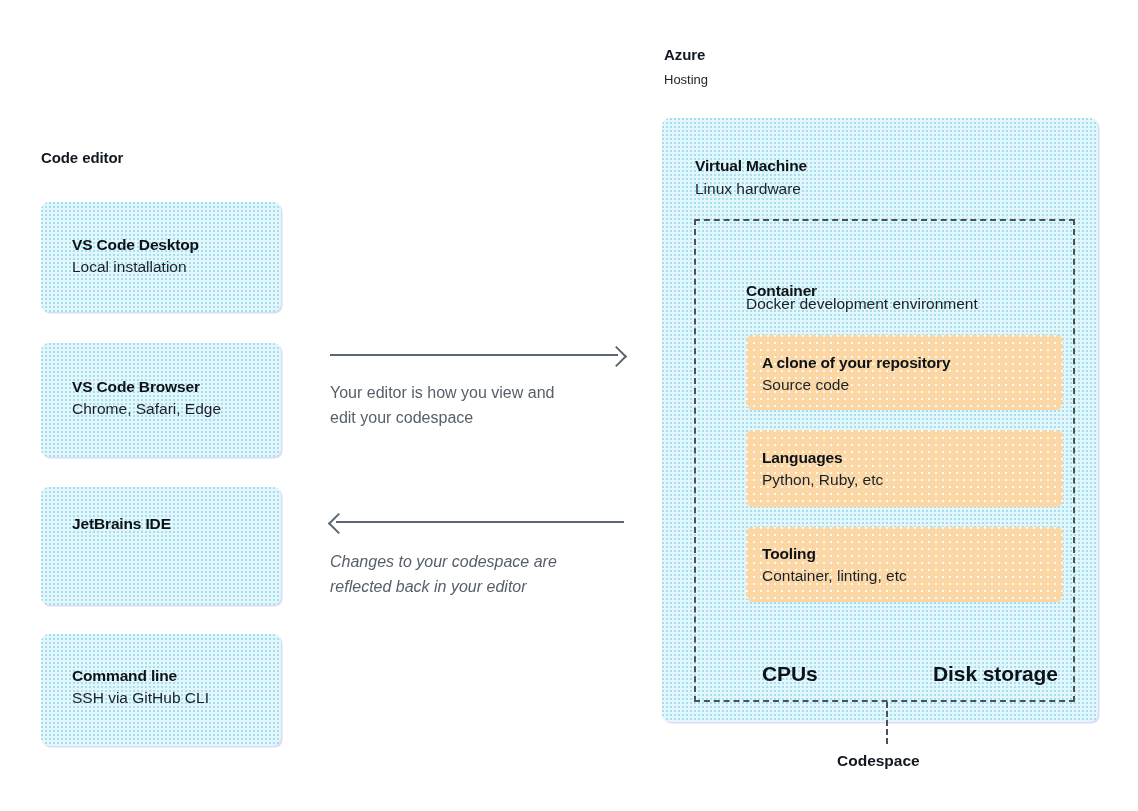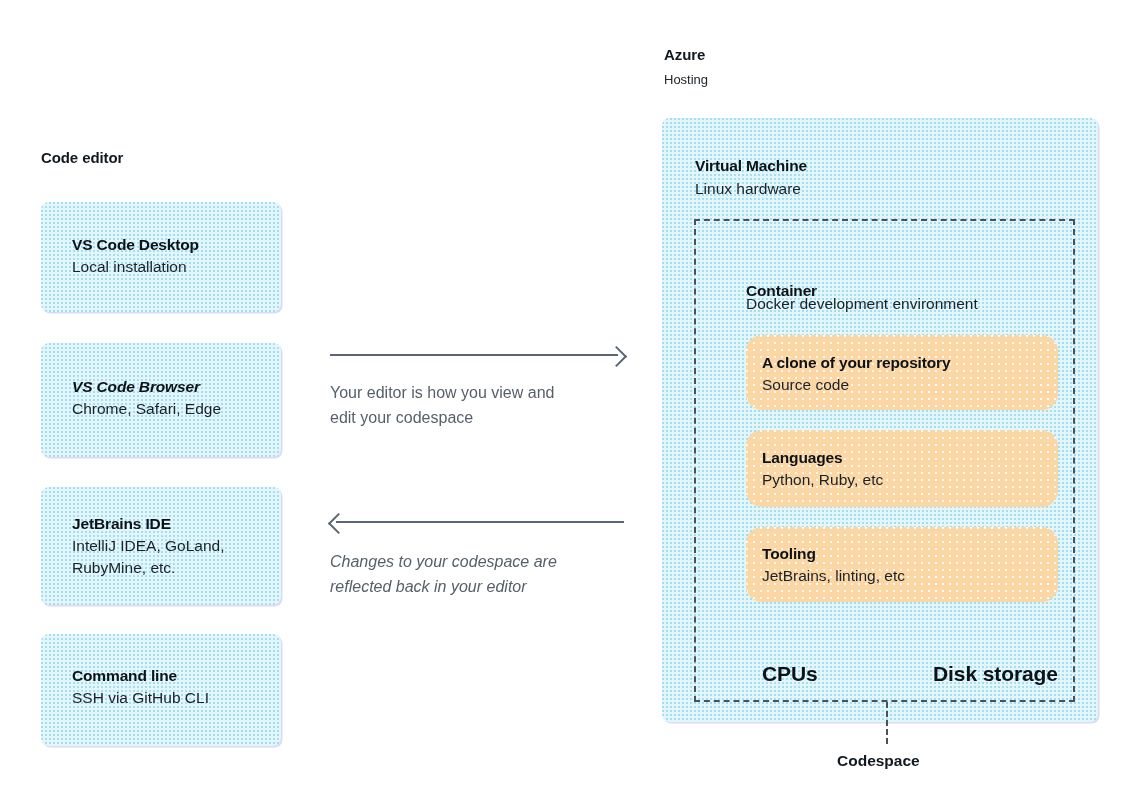--- a/index.html
+++ b/index.html
@@ -106,26 +106,27 @@
     border: 2.5px dashed #4a5159;
     box-sizing: border-box;
     border-radius: 1px;
   }
   #container-title { left: 746px; top: 280px; }
   #container-sub   { left: 746px; top: 293px; }
 
   
   .orange-card {
     left: 746px;
-    width: 312px;
+    width: 288px;
     background-color: #fbd7a5;
     background-image:
       radial-gradient(circle at 1px 1px, rgba(255,255,255,0.85) 0.9px, transparent 1px);
     background-size: 7px 7px;
-    border-radius: 16px;
+    border-radius: 7px;
+    padding-left: 29px;
   }
   .orange-card .card-text { position: absolute; left: 16px; }
   .orange-card .card-title { color: #0d1217; }
   .orange-card .card-sub { color: #1b2127; }
 
   
   .hw-label {
     font-size: 21px;
     font-weight: bold;
     color: #0d1217;
@@ -155,28 +156,26 @@
 <body>
 
 <div class="abs section-heading" style="left:41px; top:148px;">Code editor</div>
 
 <div class="abs blue-card editor-card" style="top:202px; height:110px;">
   <div class="card-text card-title" style="top:32px;">VS Code Desktop</div>
   <div class="card-text card-sub" style="top:54px;">Local installation</div>
 </div>
 
 <div class="abs blue-card editor-card" style="top:343px; height:114px;">
-  <div class="card-text card-title" style="top:33px;font-style:italic;">VS Code Browser</div>
+  <div class="card-text card-title" style="top:33px;">VS Code Browser</div>
   <div class="card-text card-sub" style="top:55px;">Chrome, Safari, Edge</div>
 </div>
 
 <div class="abs blue-card editor-card" style="top:487px; height:118px;">
   <div class="card-text card-title" style="top:26px;">JetBrains IDE</div>
-  <div class="card-text card-sub" style="top:48px;">IntelliJ IDEA, GoLand,
-RubyMine, etc.</div>
 </div>
 
 <div class="abs blue-card editor-card" style="top:634px; height:112px;">
   <div class="card-text card-title" style="top:31px;">Command line</div>
   <div class="card-text card-sub" style="top:53px;">SSH via GitHub CLI</div>
 </div>
 
 <div class="abs">
   <div class="arrow-line" style="left:330px; top:354px; width:288px;"></div>
   <div class="arrow-head right" style="left:609px; top:349px;"></div>
@@ -209,21 +208,21 @@
   <div class="card-text card-sub" style="top:39px;">Source code</div>
 </div>
 
 <div class="abs orange-card" style="top:430px; height:77px;">
   <div class="card-text card-title" style="top:17px;">Languages</div>
   <div class="card-text card-sub" style="top:39px;">Python, Ruby, etc</div>
 </div>
 
 <div class="abs orange-card" style="top:527px; height:75px;">
   <div class="card-text card-title" style="top:16px;">Tooling</div>
-  <div class="card-text card-sub" style="top:38px;">JetBrains, linting, etc</div>
+  <div class="card-text card-sub" style="top:38px;">Container, linting, etc</div>
 </div>
 
 <div class="abs hw-label" style="left:762px; top:662px;">CPUs</div>
 <div class="abs hw-label" style="left:933px; top:662px;">Disk storage</div>
 
 <div class="abs" id="codespace-connector"></div>
 <div class="abs" id="codespace-label">
   <span>Codespace</span>
 </div>
 

